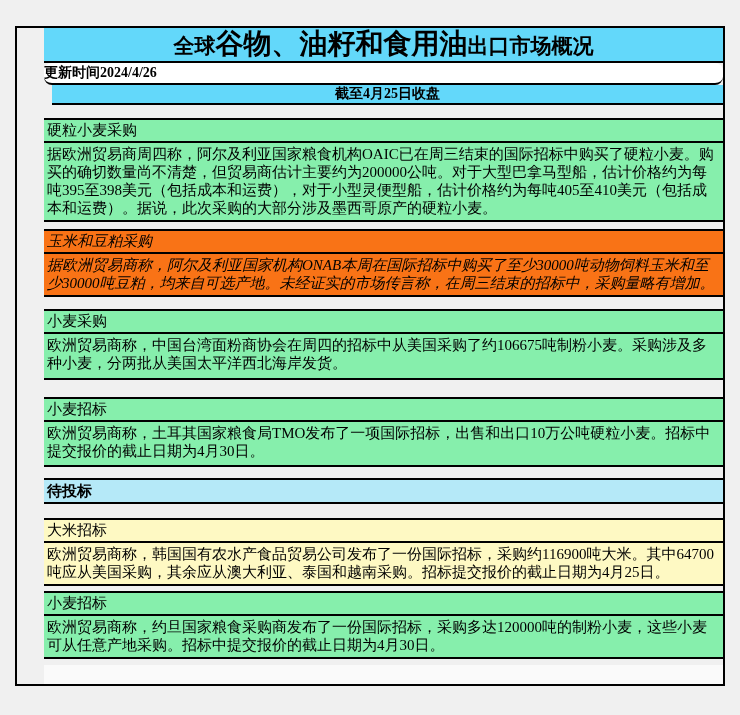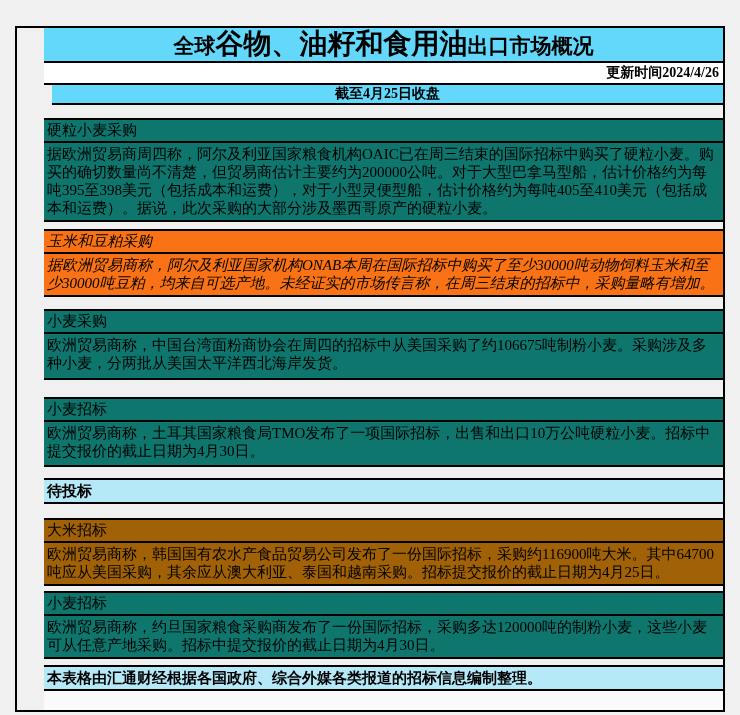--- a/index.html
+++ b/index.html
@@ -23,23 +23,22 @@
     display:flex;justify-content:center;align-items:baseline;
     font-weight:bold;
     padding-top:1px;
   }
   .title-side{font-size:21px;line-height:30px;}
   .title-main{font-size:28px;line-height:30px;}
   .row-update{
     background:#ffffff;
     border-bottom:2px solid #000;
     font-size:14px;font-weight:bold;
-    text-align:right;
     padding:2px 4px 2px 0;
-    height:16px;line-height:16px;
+    height:16px;line-height:16px;border-radius:8px;
   }
   .row-asof{
     background:#63d8fa;
     border-bottom:2px solid #000;
     font-size:14px;font-weight:bold;
     text-align:center;
     height:16px;line-height:16px;
     padding:1px 0;
     margin-left:8px;
   }
@@ -49,23 +48,23 @@
     font-size:15px;
     padding:1px 3px;
     height:19px;line-height:19px;
     border-bottom:2px solid #000;
   }
   .sec-body{
     font-size:15px;
     line-height:18px;
     padding:2px 4px 3px 3px;
   }
-  .green{background:#0f766e;}
+  .green{background:#86efac;}
   .yellow{background:#f97316;font-style:italic;}
-  .pink{background:#a16207;}
+  .pink{background:#fef9c3;}
   .band{
     background:#b5e9f8;
     border-top:2px solid #000;border-bottom:2px solid #000;
     font-size:15px;font-weight:bold;
     padding:2px 3px;
     height:18px;line-height:18px;
   }
   .empty-bottom{height:19px;background:#fafafa;}
 </style>
 </head>
@@ -128,17 +127,16 @@
 
   <div class="gap" style="height:5px"></div>
 
   <div class="section">
     <div class="sec-head green">小麦招标</div>
     <div class="sec-body green">欧洲贸易商称，约旦国家粮食采购商发布了一份国际招标，采购多达120000吨的制粉小麦，这些小麦可从任意产地采购。招标中提交报价的截止日期为4月30日。</div>
   </div>
 
   <div class="gap" style="height:6px"></div>
 
-  <div class="band">本表格由汇通财经根据各国政府、综合外媒各类报道的招标信息编制整理。</div>
 
   <div class="empty-bottom"></div>
 
 </div>
 
 </body></html>

